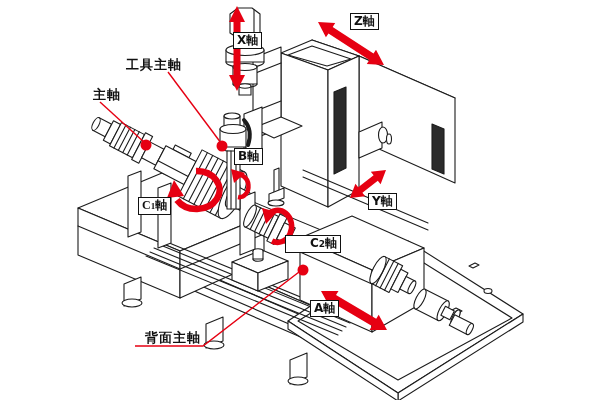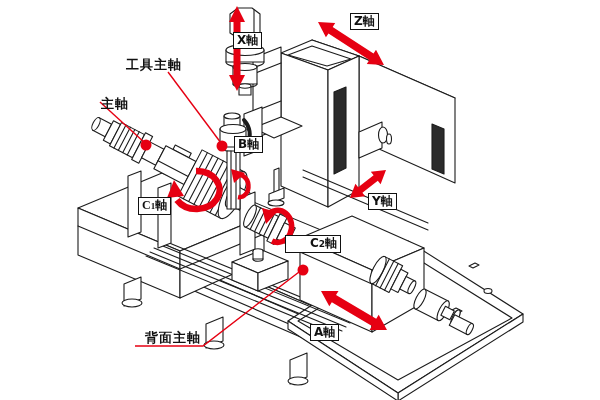--- a/index.html
+++ b/index.html
@@ -226,23 +226,23 @@
 
   <path class="red-line" d="M168,72 L221,143"></path>
   <circle class="red-fill" cx="222" cy="146" r="5.5"></circle>
 
   <path class="red-line" d="M135,346 L203,346 L299,272"></path>
   <circle class="red-fill" cx="303" cy="270" r="5.5"></circle>
 </svg>
 
   <div class="axis-box" style="left:233px;top:32px;"><span>X軸</span></div>
   <div class="axis-box" style="left:350px;top:13px;text-align:center;"><span>Z軸</span></div>
-  <div class="axis-box" style="left:234px;top:136px;"><span>B軸</span></div>
+  <div class="axis-box" style="left:234px;top:148px;"><span>B軸</span></div>
   <div class="axis-box" style="left:138px;top:197px;font-family:Liberation Serif, serif;"><span>C</span><span class="sub">1</span><span>軸</span></div>
   <div class="axis-box" style="left:285px;top:235px;padding-left:24px;"><span>C</span><span class="sub">2</span><span>軸</span></div>
   <div class="axis-box" style="left:368px;top:193px;"><span>Y軸</span></div>
-  <div class="axis-box" style="left:310px;top:324px;"><span>A軸</span></div>
-
-  <div class="part-label" style="left:101px;top:86px;margin-top:9px;">主軸</div>
+  <div class="axis-box" style="left:310px;top:300px;"><span>A軸</span></div>
+
+  <div class="part-label" style="left:93px;top:86px;">主軸</div>
   <div class="part-label" style="left:145px;top:329px;">背面主軸</div>
   <div class="part-label" style="left:126px;top:56px;">工具主軸</div>
 
 </div>
 
 </body></html>

